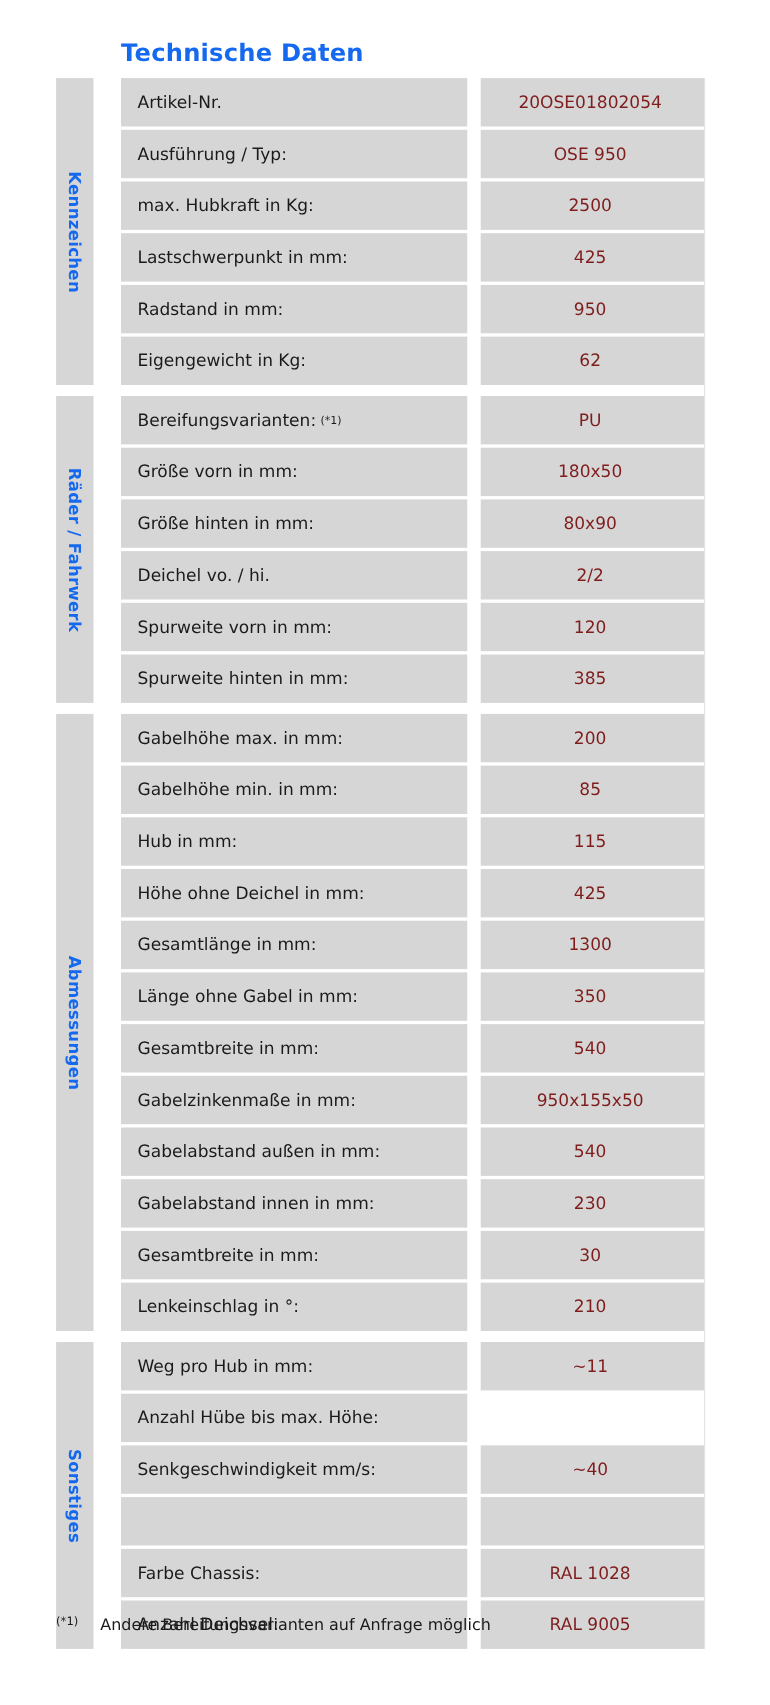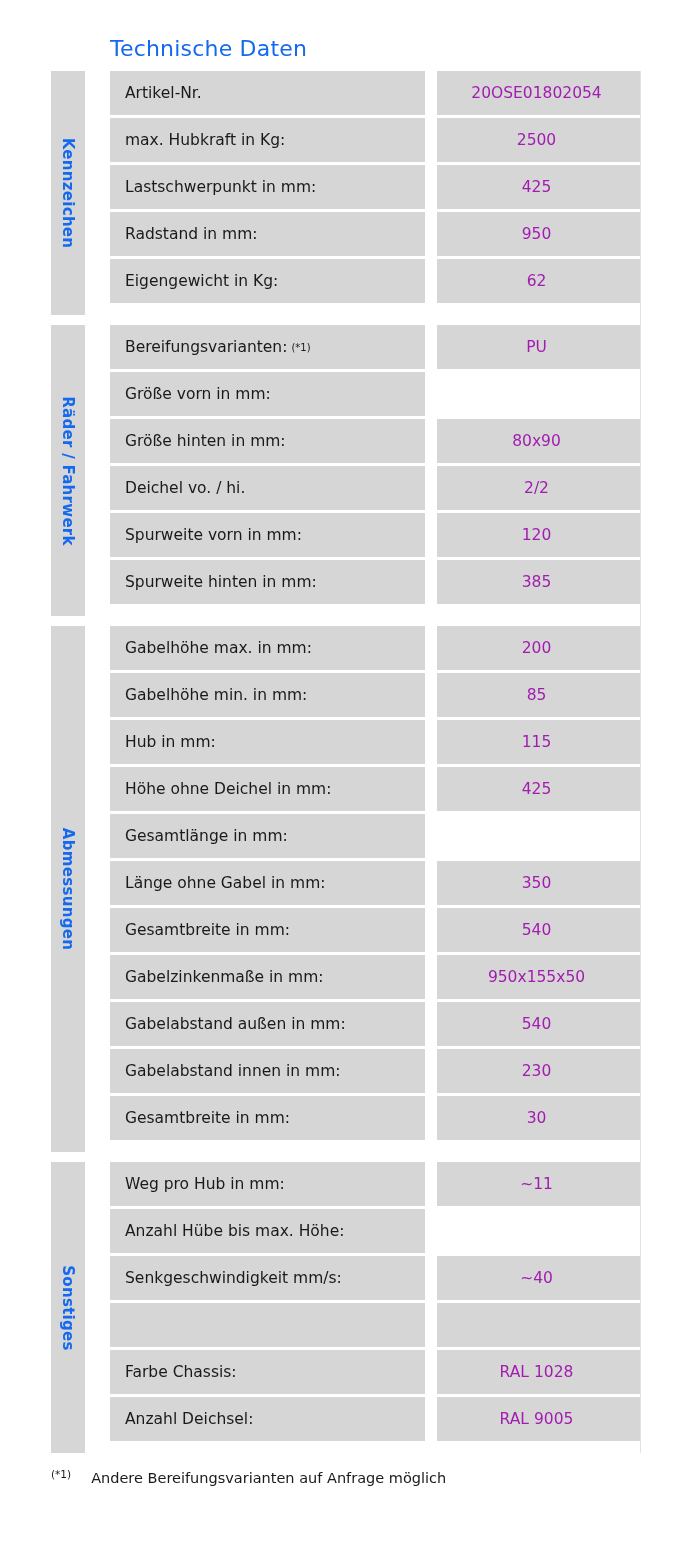--- a/index.html
+++ b/index.html
@@ -18,21 +18,21 @@
     width: 700px;
     height: 1550px;
   }
 
   
   .page-title {
     position: absolute;
     left: 110px;
     top: 36px;
     font-size: 22px;
-    font-weight: normal;
+    font-weight: bold;
     color: #1569ee;
     letter-spacing: 0.2px;
     white-space: nowrap;
     text-align: center;
   }
 
   
   .spec-table {
     position: absolute;
     left: 51px;
@@ -82,21 +82,21 @@
     padding-left: 25px;
     box-sizing: border-box;
   }
   .row {
     display: flex;
     flex-direction: row;
     height: 44px;
     margin-bottom: 3px;
   }
   .row:last-child {
-    margin-bottom: 12px;
+    margin-bottom: 0;
   }
   .cell-label {
     flex: 0 0 315px;
     width: 315px;
     background: #d6d6d6;
     display: flex;
     align-items: center;
     padding-left: 15px;
     box-sizing: border-box;
     font-size: 15.5px;
@@ -106,21 +106,21 @@
     flex: 0 0 12px;
     background: #ffffff;
   }
   .cell-value {
     flex: 1 1 auto;
     background: #d6d6d6;
     display: flex;
     align-items: center;
     justify-content: center;
     font-size: 15.5px;
-    color: #a21caf;
+    color: #7f1d1d;
     padding-right: 4px;
     box-sizing: border-box;
   }
   .sup {
     font-size: 10px;
     vertical-align: super;
     margin-left: 4px;
     color: #1a1a1a;
   }
 
@@ -160,20 +160,27 @@
         <div class="rows">
           <div class="row">
             <div class="cell-label">
               <span>Artikel-Nr.</span>
             </div>
             <div class="cell-gap"></div>
             <div class="cell-value">20OSE01802054</div>
           </div>
           <div class="row">
             <div class="cell-label">
+              <span>Ausführung / Typ:</span>
+            </div>
+            <div class="cell-gap"></div>
+            <div class="cell-value">OSE 950</div>
+          </div>
+          <div class="row">
+            <div class="cell-label">
               <span>max. Hubkraft in Kg:</span>
             </div>
             <div class="cell-gap"></div>
             <div class="cell-value">2500</div>
           </div>
           <div class="row">
             <div class="cell-label">
               <span>Lastschwerpunkt in mm:</span>
             </div>
             <div class="cell-gap"></div>
@@ -206,20 +213,21 @@
               <span class="sup">(*1)</span>
             </div>
             <div class="cell-gap"></div>
             <div class="cell-value">PU</div>
           </div>
           <div class="row">
             <div class="cell-label">
               <span>Größe vorn in mm:</span>
             </div>
             <div class="cell-gap"></div>
+            <div class="cell-value">180x50</div>
           </div>
           <div class="row">
             <div class="cell-label">
               <span>Größe hinten in mm:</span>
             </div>
             <div class="cell-gap"></div>
             <div class="cell-value">80x90</div>
           </div>
           <div class="row">
             <div class="cell-label">
@@ -275,20 +283,21 @@
               <span>Höhe ohne Deichel in mm:</span>
             </div>
             <div class="cell-gap"></div>
             <div class="cell-value">425</div>
           </div>
           <div class="row">
             <div class="cell-label">
               <span>Gesamtlänge in mm:</span>
             </div>
             <div class="cell-gap"></div>
+            <div class="cell-value">1300</div>
           </div>
           <div class="row">
             <div class="cell-label">
               <span>Länge ohne Gabel in mm:</span>
             </div>
             <div class="cell-gap"></div>
             <div class="cell-value">350</div>
           </div>
           <div class="row">
             <div class="cell-label">
@@ -317,20 +326,27 @@
             </div>
             <div class="cell-gap"></div>
             <div class="cell-value">230</div>
           </div>
           <div class="row">
             <div class="cell-label">
               <span>Gesamtbreite in mm:</span>
             </div>
             <div class="cell-gap"></div>
             <div class="cell-value">30</div>
+          </div>
+          <div class="row">
+            <div class="cell-label">
+              <span>Lenkeinschlag in °:</span>
+            </div>
+            <div class="cell-gap"></div>
+            <div class="cell-value">210</div>
           </div>
         </div>
       </div>
       <div class="section">
         <div class="cat-cell">
           <div class="cat-label">Sonstiges</div>
         </div>
         <div class="rows">
           <div class="row">
             <div class="cell-label">

